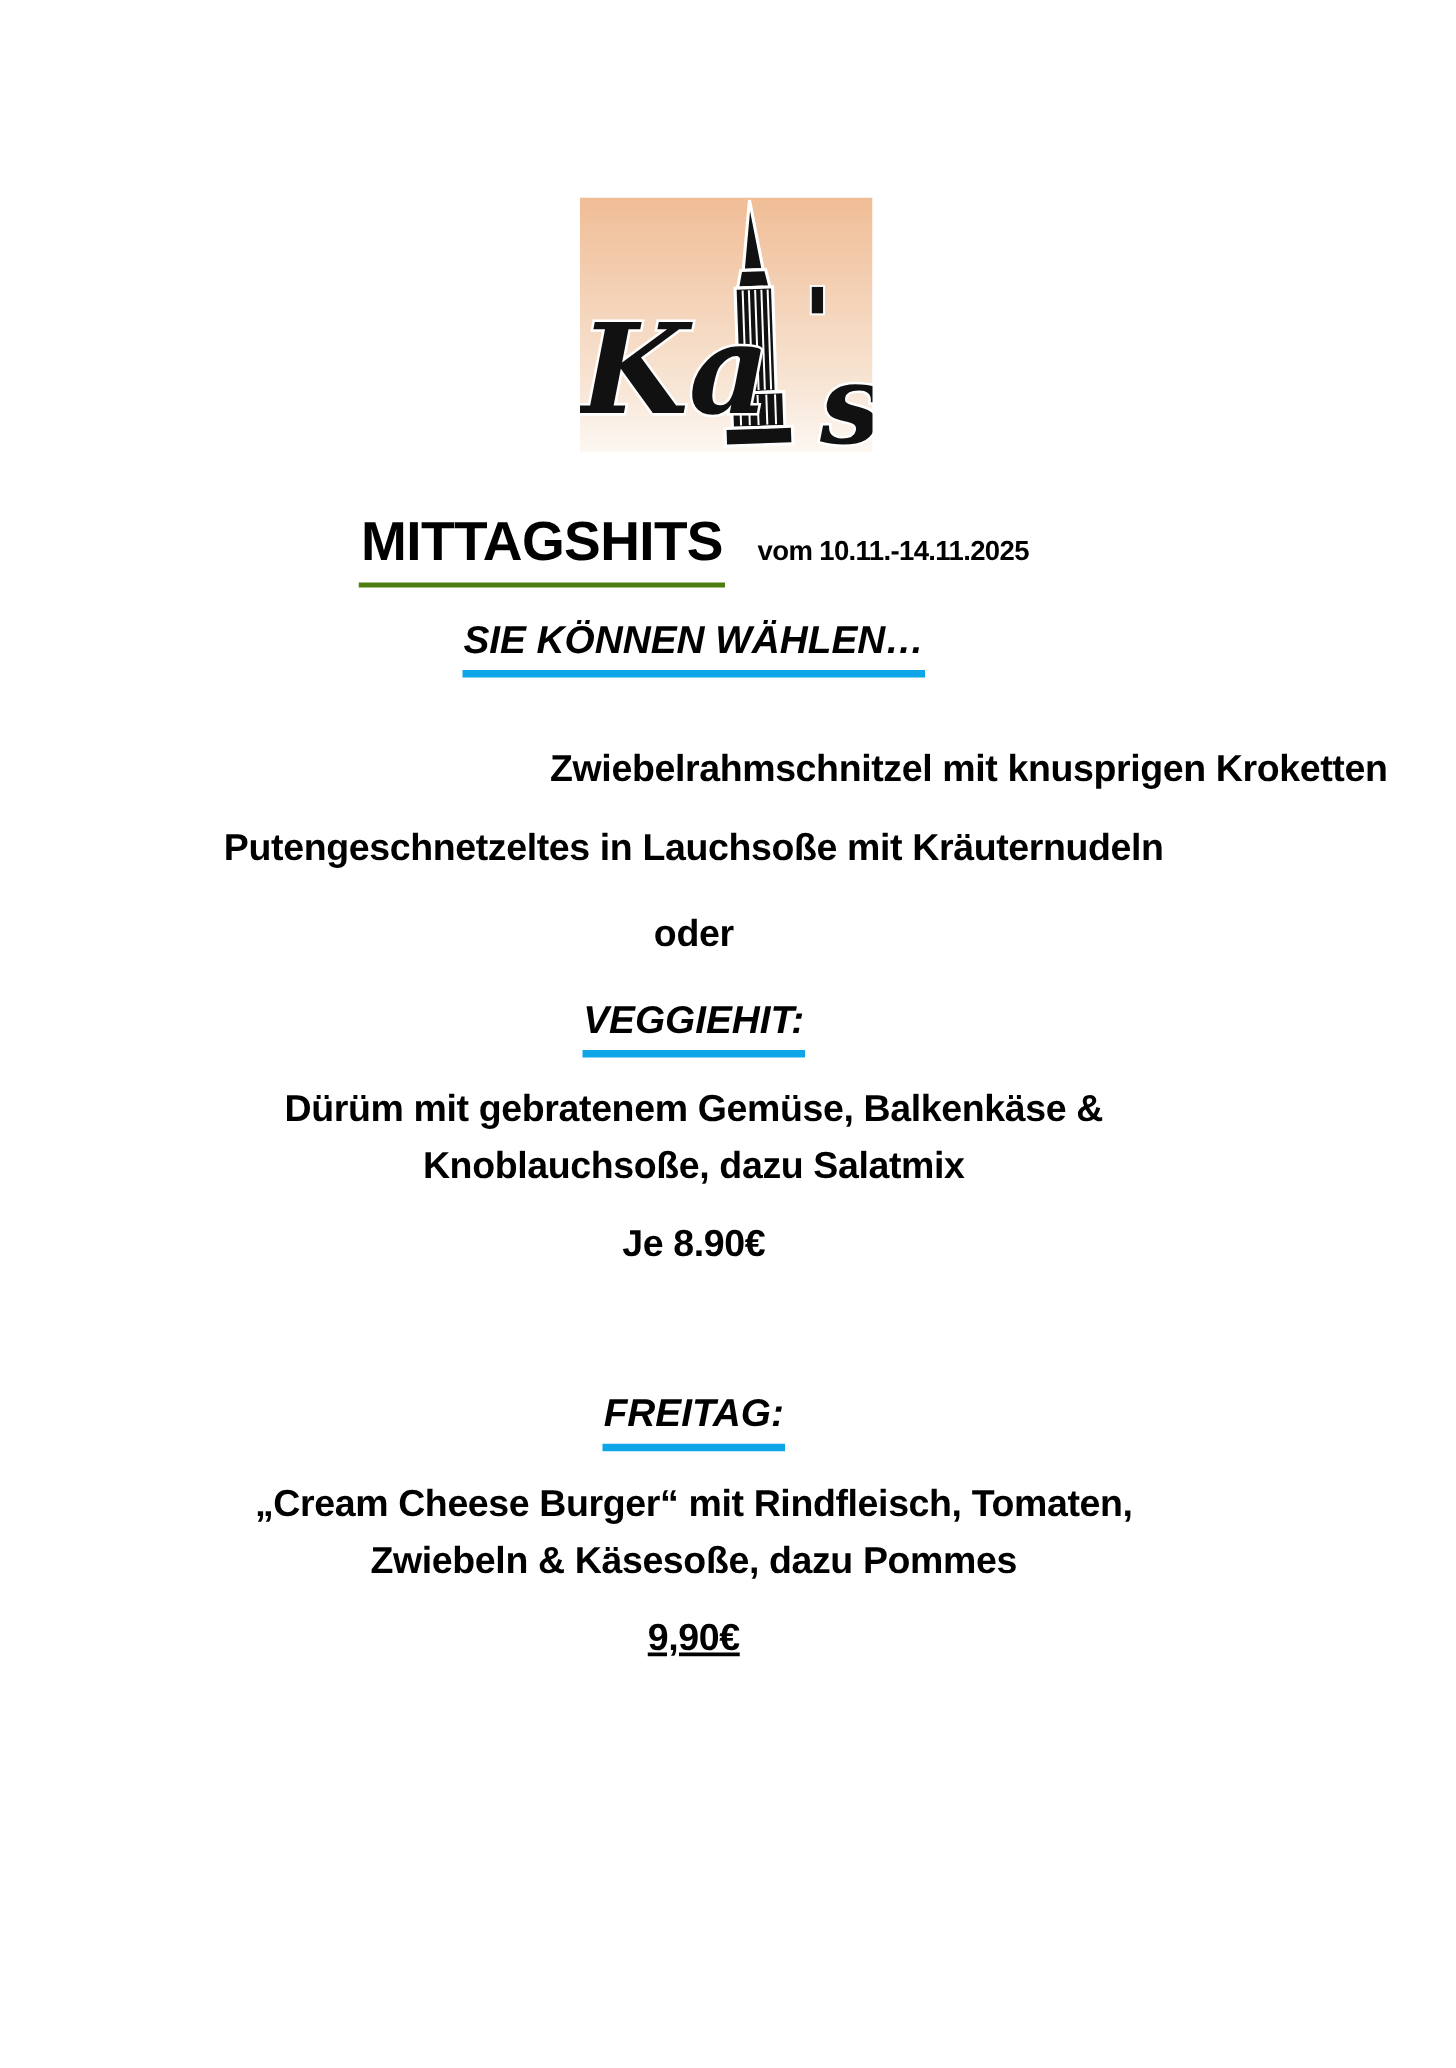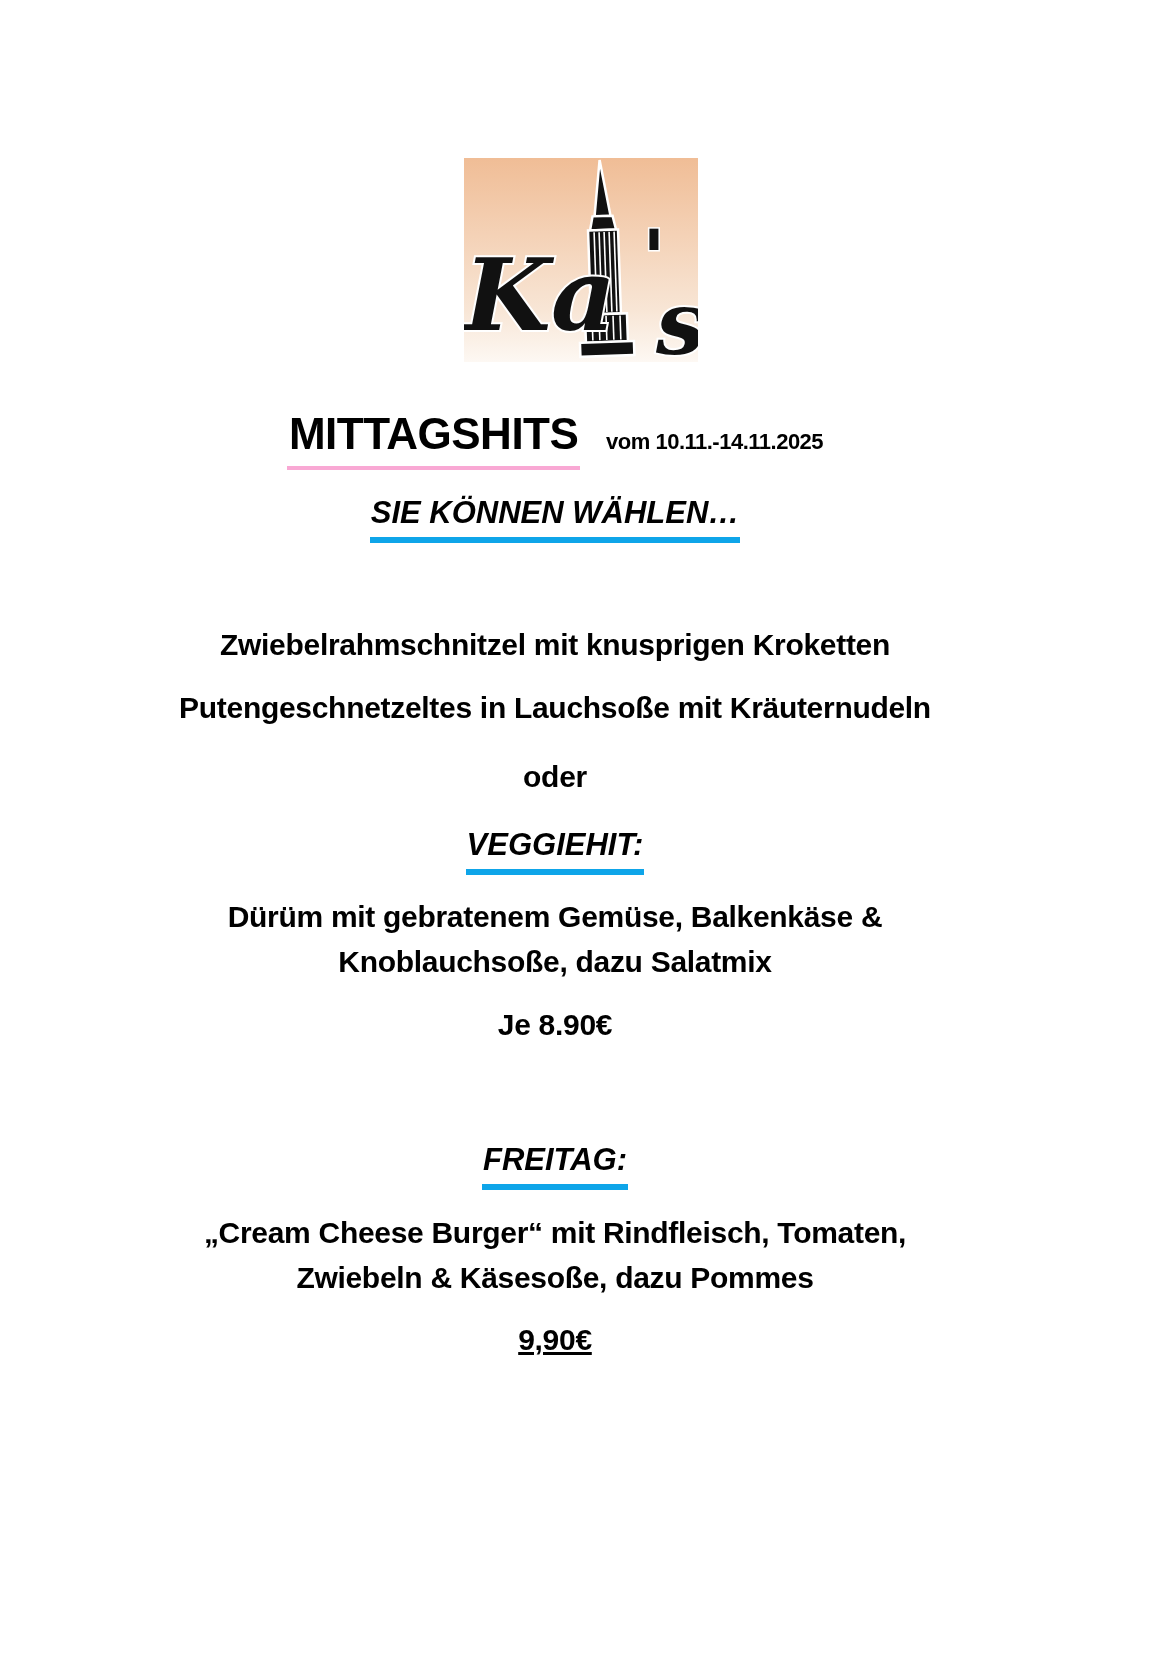--- a/index.html
+++ b/index.html
@@ -27,21 +27,21 @@
   }
   
   .title-line {
     margin: 43px 0 0;
     font-size: 44px;
     line-height: 58px;
     letter-spacing: -0.5px;
   }
   .title-main {
     display: inline-block;
-    border-bottom: 4px solid #f9a8d4;
+    border-bottom: 4px solid #4d7c0f;
     padding: 0 2px 3px;
   }
   .title-date {
     font-size: 22px;
     margin-left: 14px;
   }
   
   .subtitle, .section-heading {
     margin: 0;
     font-size: 31px;
@@ -55,21 +55,21 @@
     padding: 0 1px 2px;
   }
   
   .dish {
     margin: 0;
     font-size: 30px;
     line-height: 45px;
     letter-spacing: -0.3px;
     white-space: pre-line;
   }
-  .m-option1 { margin-top: 79px; }
+  .m-option1 { margin-top: 51px; text-align: right; }
   .m-oder    { margin-top: 24px; }
   .m-option2 { margin-top: 18px; }
   .m-vheading{ margin-top: 23px; }
   .m-vdish   { margin-top: 19px; }
   .m-vprice  { margin-top: 18px; }
   .m-fheading{ margin-top: 90px; }
   .m-fdish   { margin-top: 20px; }
   .m-fprice  { margin-top: 17px; text-decoration: underline; }
   .logo-script-text {
     font-family: "DejaVu Serif", serif;

